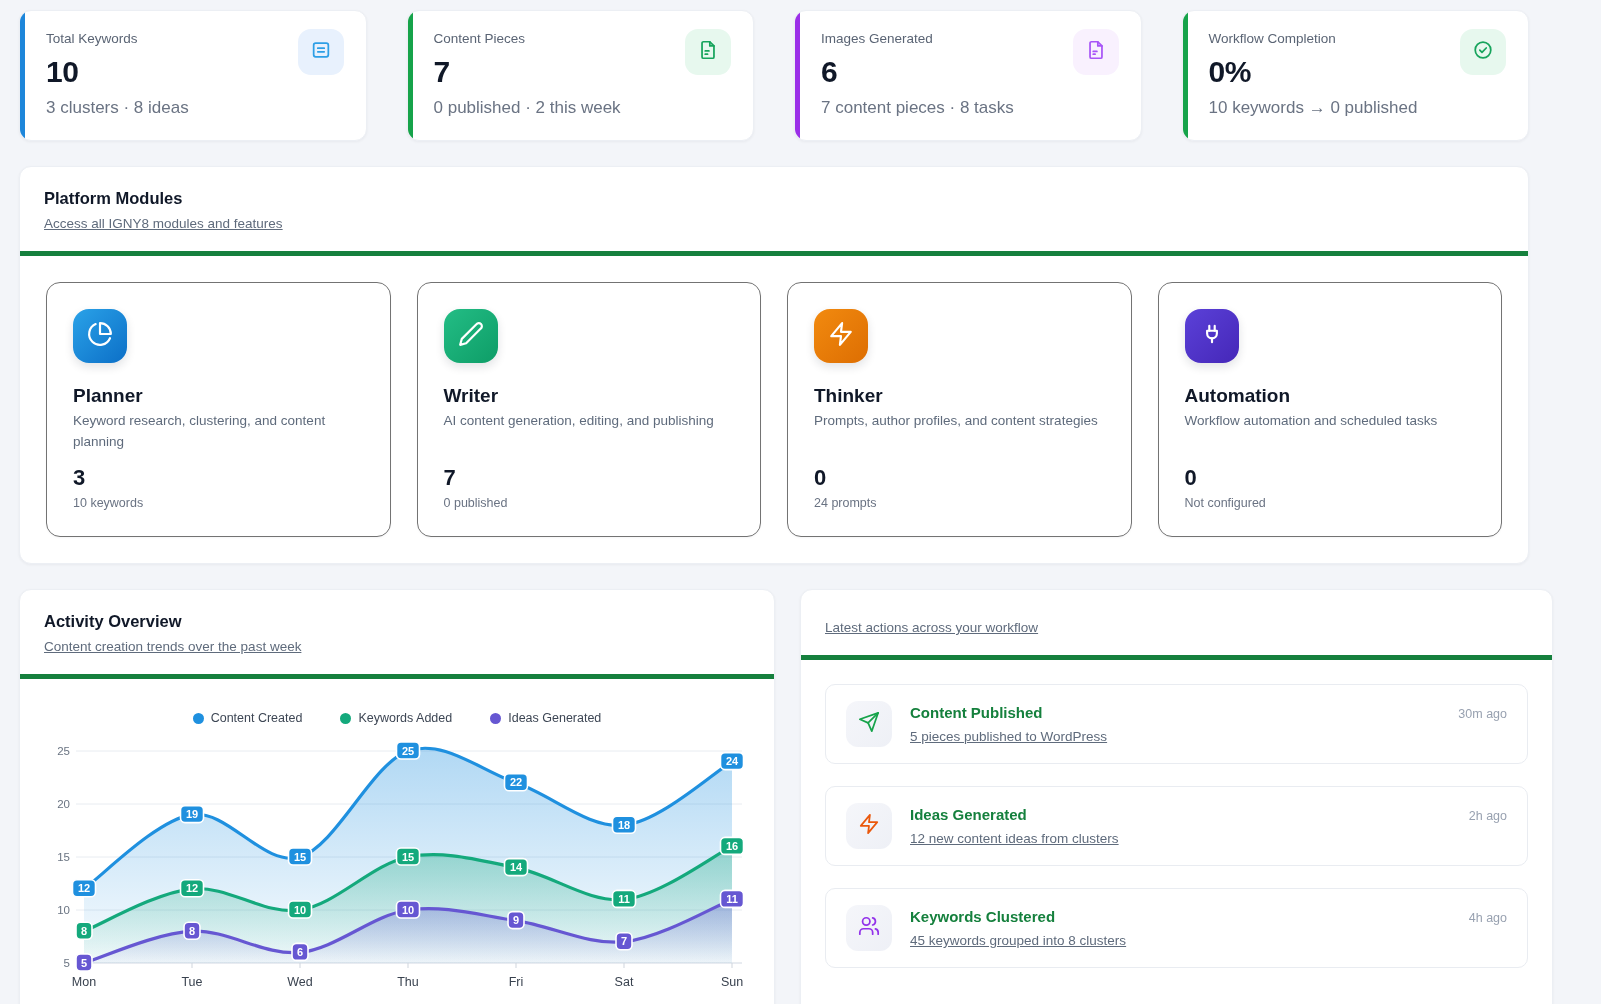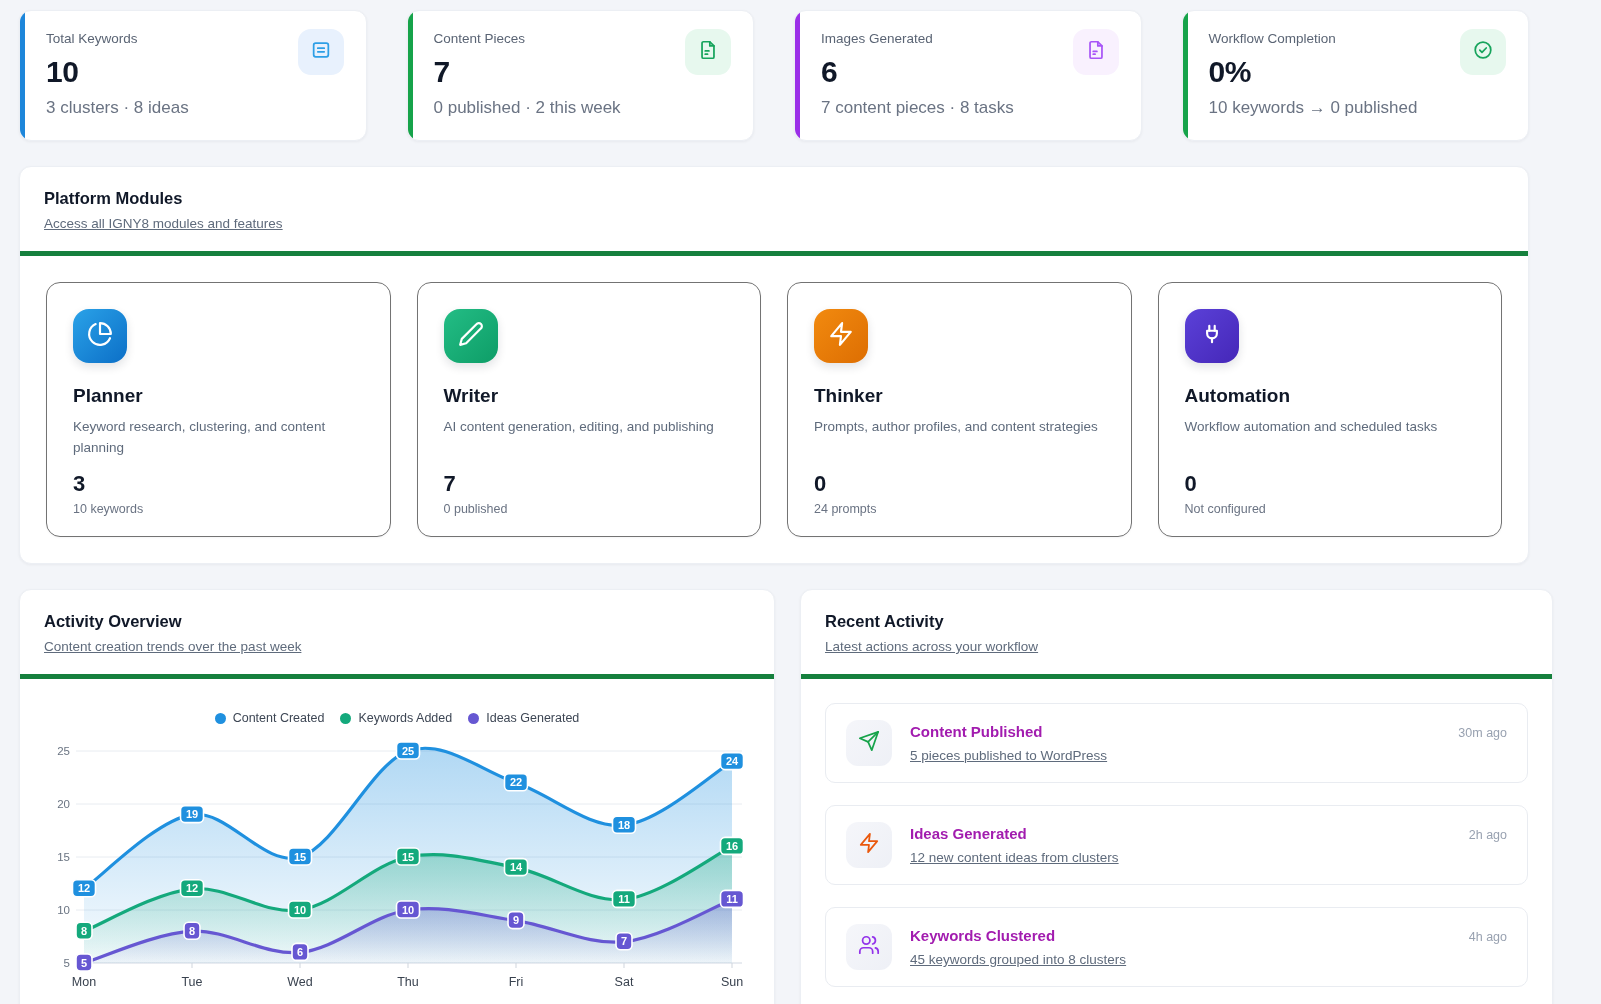--- a/index.html
+++ b/index.html
@@ -42,48 +42,48 @@
     border:1px solid #737373; border-radius:14px; background:#fff; height:255px;
     box-shadow:0 1px 2px rgba(16,24,40,.04); padding:26px; cursor:pointer;
   }
   .module-icon {
     width:54px; height:54px; border-radius:16px;
     background:linear-gradient(135deg, var(--g1), var(--g2));
     display:flex; align-items:center; justify-content:center;
     box-shadow:0 4px 10px rgba(16,24,40,.12);
   }
   .module-name { font-size:19px; font-weight:700; color:#101828; margin-top:22px; }
-  .module-desc { font-size:13.5px; color:#5f6b7c; line-height:1.55; margin-top:10px; min-height:42px; }
+  .module-desc { font-size:13.5px; color:#5f6b7c; line-height:1.55; margin-top:4px; min-height:42px; }
   .module-value { font-size:22px; font-weight:800; color:#101828; margin-top:12px; }
   .module-sub { font-size:12.5px; color:#6a7383; margin-top:5px; }
 
   
   .bottom-row { display:grid; grid-template-columns:756px 753px; gap:25px; }
   .bottom-row .panel { margin-top:25px; height:500px; }
 
   .chart-body { padding:14px 20px 0 20px; }
-  .chart-legend { display:flex; justify-content:center; gap:16px; margin-top:18px; }
+  .chart-legend { display:flex; justify-content:center; gap:38px; margin-top:18px; }
   .legend-item { display:flex; align-items:center; gap:7px; font-size:12.5px; color:#3d4654; cursor:pointer; }
   .legend-item i { width:11px; height:11px; border-radius:50%; display:inline-block; }
   .chart-svg { display:block; margin-top:10px; }
 
   
   .activity-list { padding:24px; display:flex; flex-direction:column; gap:22px; }
   .activity-item {
     display:flex; align-items:center; gap:18px;
     border:1px solid #e9ecf1; border-radius:10px; padding:16px 20px; background:#fff;
   }
   .activity-icon-chip {
     width:46px; height:46px; border-radius:12px; flex:none;
     background:linear-gradient(135deg,#f5f6fa,#eef0f6);
     display:flex; align-items:center; justify-content:center;
   }
   .activity-main { flex:1; min-width:0; }
   .activity-title-row { display:flex; align-items:baseline; justify-content:space-between; }
-  .activity-title { font-size:15px; font-weight:700; color:#a21caf; }
+  .activity-title { font-size:15px; font-weight:700; color:#15803d; }
   .activity-time { font-size:12.5px; color:#98a1b0; }
   .activity-desc { font-size:13.5px; color:#5f6b7c; margin-top:8px;text-decoration:underline; }
 </style>
 </head>
 <body>
 
 <div class="page">
 
   <div class="stats-row">
 
@@ -322,21 +322,20 @@
             <rect x="576" y="197.8" width="16" height="17" rx="4.5" fill="#6657d2" stroke="#ffffff" stroke-width="1.6"></rect>
             <text x="584" y="210.3" text-anchor="middle" font-size="11" font-weight="bold" fill="#ffffff" font-family="Liberation Sans, sans-serif">7</text>
             <rect x="680.5" y="155.4" width="23" height="17" rx="4.5" fill="#6657d2" stroke="#ffffff" stroke-width="1.6"></rect>
             <text x="692" y="167.9" text-anchor="middle" font-size="11" font-weight="bold" fill="#ffffff" font-family="Liberation Sans, sans-serif">11</text>
           </svg>
       </div>
     </div>
 
     <div class="panel">
       <div class="panel-header">
-        <div class="panel-title">Recent Activity</div>
         <div class="panel-subtitle">Latest actions across your workflow</div>
       </div>
       <div class="activity-list">
 
         <div class="activity-item">
           <div class="activity-icon-chip">
             <span>
               <svg width="22" height="22" viewBox="0 0 24 24" fill="none" stroke="#16a34a" stroke-width="1.9" stroke-linecap="round" stroke-linejoin="round">
                 <path d="M22 2 11 13"></path>
                 <path d="M22 2l-7 20-4-9-9-4Z"></path>

